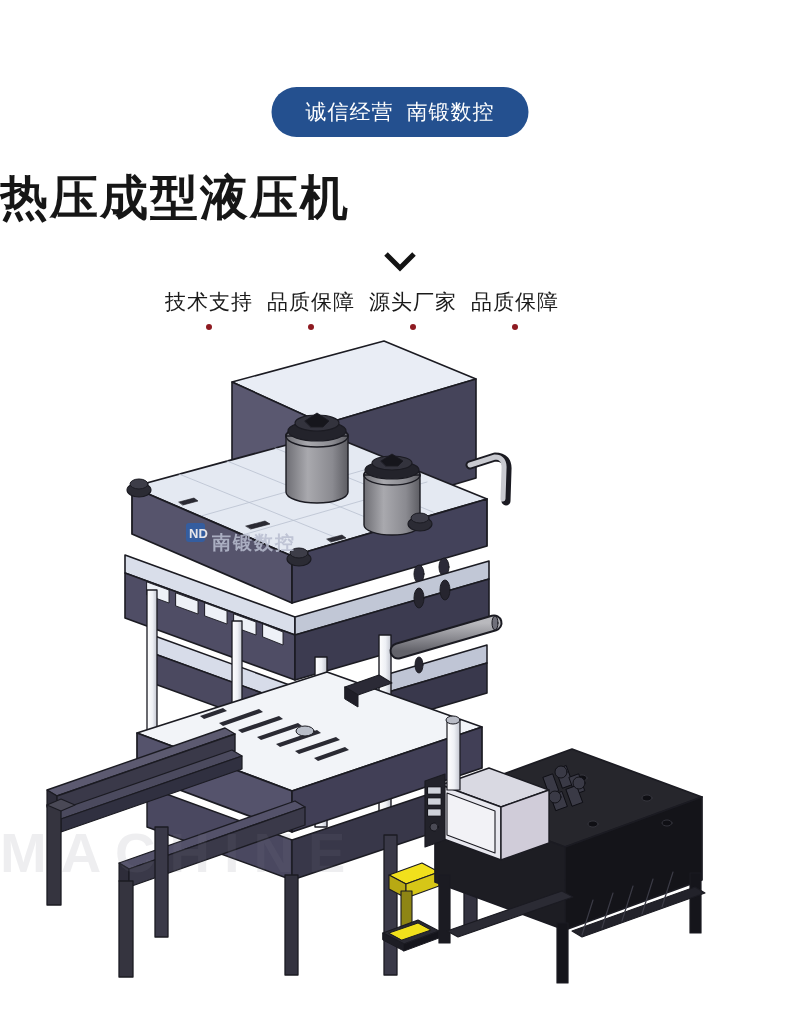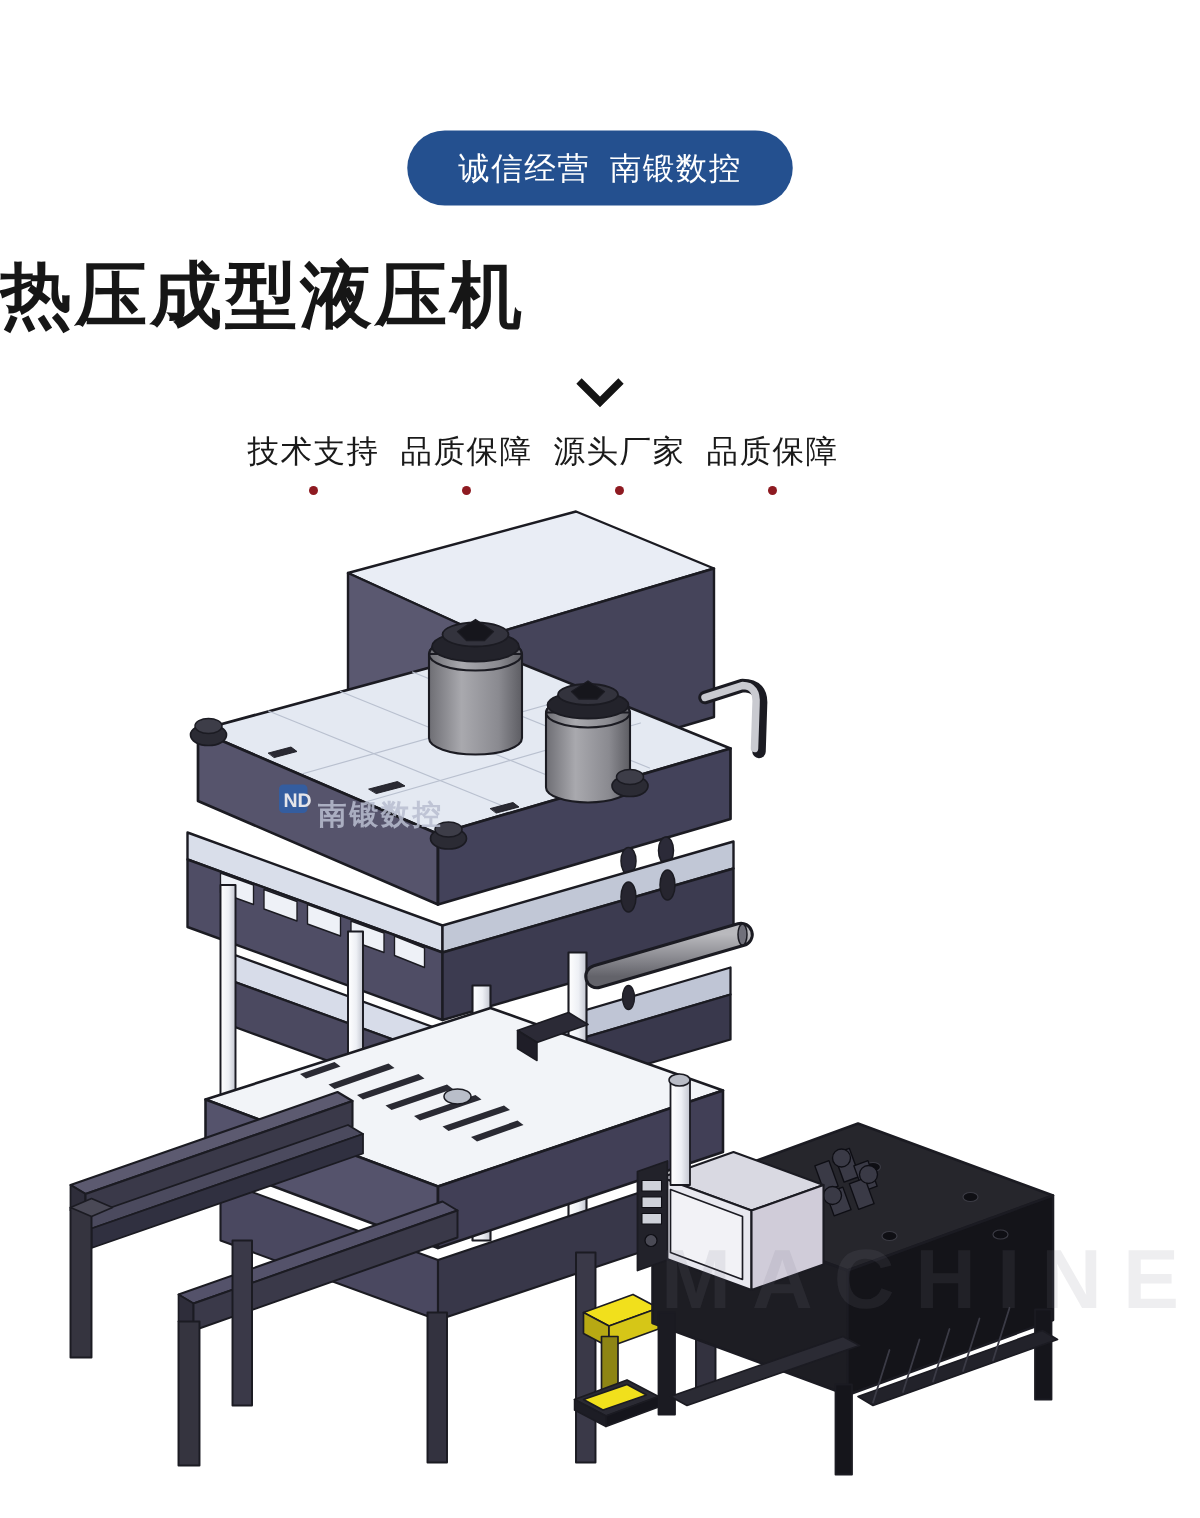--- a/index.html
+++ b/index.html
@@ -114,21 +114,21 @@
     height: 677px;
     margin-left: 27px;
   }
   .product svg { display: block; width: 800px; height: 677px; }
 
   .watermark-big {
     position: absolute;
     left: 0;
     top: 820px;
     width: 800px;
-    text-align: right;
+    text-align: left;
     font-size: 56px;
     letter-spacing: 14px;
     font-weight: 700;
     color: rgba(120,125,140,0.13);
     pointer-events: none;
     user-select: none;
     white-space: nowrap;
   }
 </style>
 </head>

